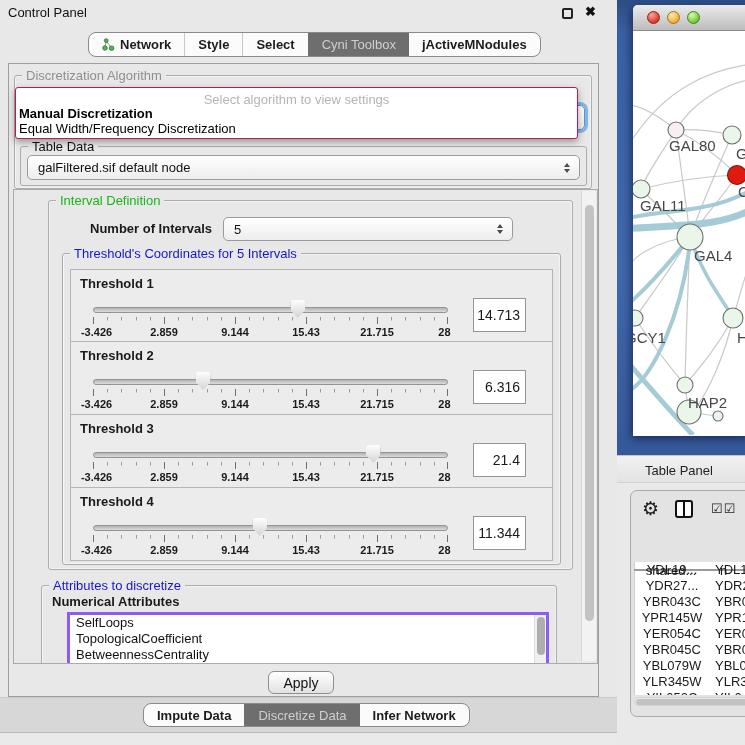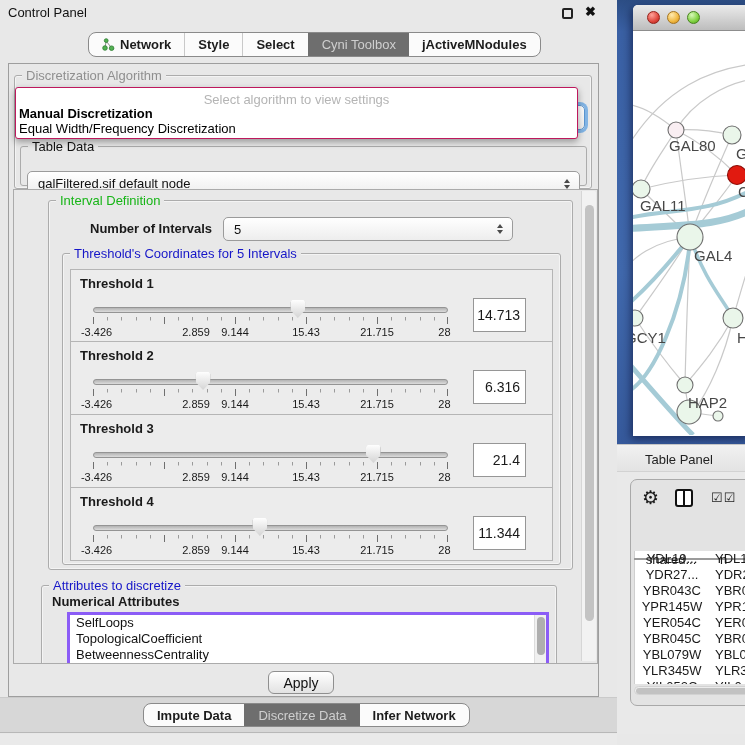--- a/index.html
+++ b/index.html
@@ -76,24 +76,24 @@
     clip-path:polygon(12% 0, 88% 0, 100% 14%, 100% 55%, 50% 100%, 0 55%, 0 14%);
     filter:drop-shadow(0 0 1px #6f6f6f); }
   .ticks { position:absolute; left:0; top:13px; width:100%; height:7px;
     background-image:
       repeating-linear-gradient(90deg,#6f6f6f 0 1px,transparent 1px 20%),
       repeating-linear-gradient(90deg,#9a9a9a 0 1px,transparent 1px 4%);
     background-size:100% 100%, 100% 50%;
     background-repeat:no-repeat; }
   .ticks::after { content:""; position:absolute; right:0; top:0; width:1px; height:100%; background:#6f6f6f; }
   .scale-labels { position:absolute; left:0; top:22px; width:100%; height:12px;
-    font-size:11px; font-weight:normal; color:#1a1a1a; }
+    font-size:11px; font-weight:bold; color:#1a1a1a; }
   .scale-labels span { position:absolute; transform:translateX(-50%); white-space:nowrap; }
   .scale-labels span:nth-child(1){ left:1%; }
-  .scale-labels span:nth-child(2){ left:20%;margin-left:32px; }
+  .scale-labels span:nth-child(2){ left:20%; }
   .scale-labels span:nth-child(3){ left:40%; }
   .scale-labels span:nth-child(4){ left:60%; }
   .scale-labels span:nth-child(5){ left:80%; }
   .scale-labels span:nth-child(6){ left:99%; }
   .value-box { position:absolute; left:402px; top:28px; width:53px; height:34px;
     background:#fff; border:1px solid #969696; font-size:14px;
     display:flex; align-items:center; justify-content:flex-end; padding-right:5px; }
 
   
   .attr-group { left:27px; top:395px; width:516px; height:90px; }
@@ -130,21 +130,21 @@
     border-bottom:1px solid #8d8d8d; border-radius:5px 0 0 0;
     display:flex; align-items:center; gap:7px; padding-left:14px; }
   .light { width:13px; height:13px; border-radius:50%; }
   .light.red    { background:radial-gradient(circle at 35% 28%, #ffa39a, #dd453b 62%, #a8241c); border:1px solid #942019; }
   .light.yellow { background:radial-gradient(circle at 35% 28%, #ffeab0, #efb63d 62%, #c08427); border:1px solid #a5741e; }
   .light.green  { background:radial-gradient(circle at 35% 28%, #d8f8ba, #7ed03f 62%, #4f9a22); border:1px solid #47831d; }
   .net-canvas { position:relative; width:100%; height:404px; overflow:hidden; background:#fff; }
   .net-canvas text { font-family:"Liberation Sans",sans-serif; font-size:15px; fill:#474747; }
 
   
-  .tp-region { position:absolute; left:617px; top:444px; width:128px; height:290px; background:#e9e9e9; }
+  .tp-region { position:absolute; left:617px; top:455px; width:128px; height:290px; background:#e9e9e9; }
   .tp-header { height:28px; border-top:1px solid #c5c5c5; border-bottom:1px solid #d2d2d2;
     background:linear-gradient(#f1f1f1,#e3e3e3); font-size:13px; color:#222; padding:7px 0 0 28px; }
   .tp-window { position:absolute; left:13px; top:35px; width:130px; height:227px;
     background:#e3e3e3; border:1px solid #a9a9a9; border-radius:7px; }
   .tp-toolbar { position:relative; height:46px; }
   .gear { position:absolute; left:11px; top:7px; font-size:19px; color:#1a1a1a; line-height:22px; }
   .col-icon { position:absolute; left:44px; top:9px; width:18px; height:18px;
     border:2px solid #111; border-radius:3px; background:#fff; }
   .col-icon::after { content:""; position:absolute; left:50%; top:0; width:2px; height:100%; background:#111; transform:translateX(-50%); }
   .check-icons { position:absolute; left:80px; top:10px; font-size:13px; color:#222; letter-spacing:1px; white-space:nowrap; }
@@ -204,21 +204,21 @@
 
     <div class="combo combo-focus" style="left:6px; top:29px; right:6px;">
       <span class="spinner">
           <i class="up"></i>
           <i class="down"></i>
         </span>
     </div>
 
     <div class="group" style="left:5px; top:70px; width:567px; height:40px; box-shadow:none;">
       <span class="group-title gt-dark">Table Data</span>
-      <div class="combo" style="left:6px; top:24px; right:6px;">
+      <div class="combo" style="left:6px; top:8px; right:6px;">
         <span>galFiltered.sif default node</span>
         <span class="spinner">
             <i class="up"></i>
             <i class="down"></i>
           </span>
       </div>
     </div>
   </div>
 
   <div class="scroll-panel">

